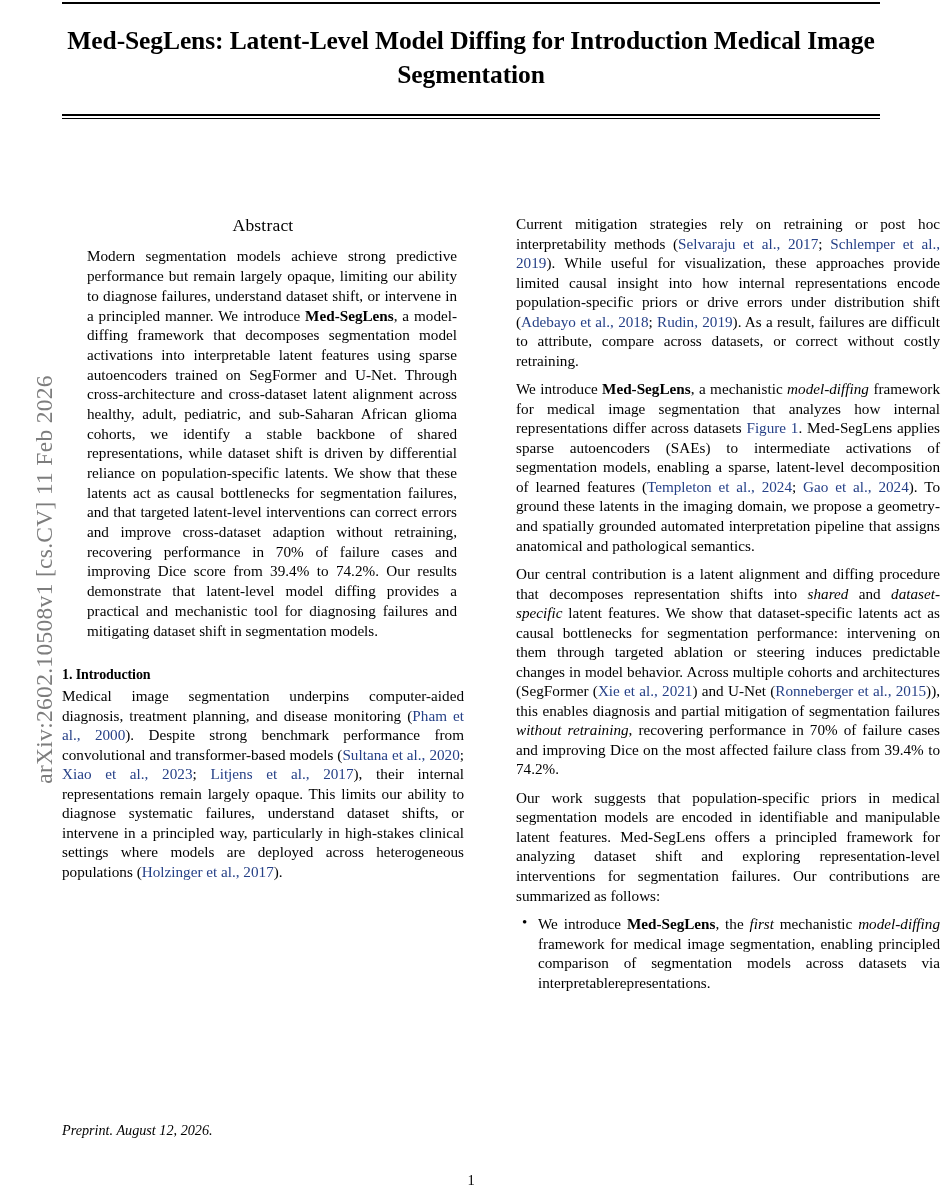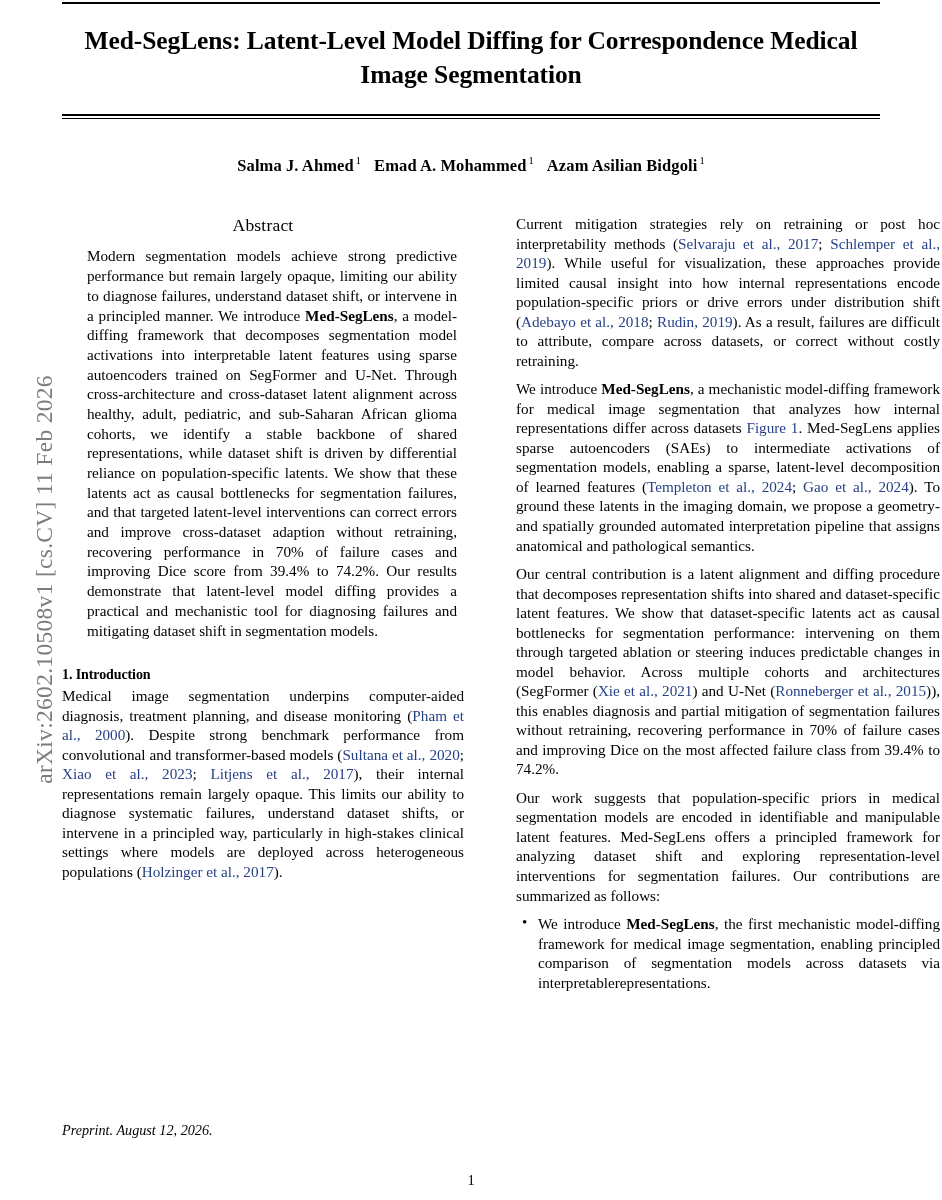--- a/index.html
+++ b/index.html
@@ -126,21 +126,21 @@
     letter-spacing: -0.1px;
   }
   p.body-par {
     margin: 0 0 9px 0;
     text-align: justify;
     hyphens: auto;
   }
 
   .cite { color: #243f86; }
   .bold { font-weight: bold; }
-  .ital { }
+  .ital { font-style: italic; }
 
   
   #footnote-area {
     position: absolute;
     left: 62px;
     top: 1052px;
     width: 402px;
   }
   .footnote-rule {
     width: 122px;
@@ -202,27 +202,24 @@
 </head>
 <body>
 
 <div id="page">
 
   <div class="rule-top"></div>
 
   <div id="arxiv-stamp">arXiv:2602.10508v1  [cs.CV]  11 Feb 2026</div>
 
   <div id="title-block">
-    <h1 id="paper-title">Med-SegLens: Latent-Level Model Diffing for Correspondence Medical Image Segmentation</h1>
+    <h1 id="paper-title">Med-SegLens: Latent-Level Model Diffing for Introduction Medical Image Segmentation</h1>
   </div>
   <div class="rule-under-title"></div>
 
-  <div id="authors-line">
-    <span><span>Salma J. Ahmed</span><sup class="aff">1</sup></span><span class="sep"></span><span><span>Emad A. Mohammed</span><sup class="aff">1</sup></span><span class="sep"></span><span><span>Azam Asilian Bidgoli</span><sup class="aff">1</sup></span>
-  </div>
 
   <div class="col" id="col-left">
 
     <div class="abstract-head">Abstract</div>
 
     <div id="abstract-body"><span>Modern segmentation models achieve strong predictive performance but remain largely opaque, limiting our ability to diagnose failures, understand dataset shift, or intervene in a principled manner. We introduce </span><span class="bold">Med-SegLens</span><span>, a model-diffing framework that decomposes segmentation model activations into interpretable latent features using sparse autoencoders trained on SegFormer and U-Net. Through cross-architecture and cross-dataset latent alignment across healthy, adult, pediatric, and sub-Saharan African glioma cohorts, we identify a stable backbone of shared representations, while dataset shift is driven by differential reliance on population-specific latents. We show that these latents act as causal bottlenecks for segmentation failures, and that targeted latent-level interventions can correct errors and improve cross-dataset adaption without retraining, recovering performance in 70% of failure cases and improving Dice score from 39.4% to 74.2%. Our results demonstrate that latent-level model diffing provides a practical and mechanistic tool for diagnosing failures and mitigating dataset shift in segmentation models.</span></div>
 
     <h2 class="section-head">1. Introduction</h2>
 
     <p class="body-par"><span>Medical image segmentation underpins computer-aided diagnosis, treatment planning, and disease monitoring (</span><span class="cite">Pham et al., 2000</span><span>). Despite strong benchmark performance from convolutional and transformer-based models (</span><span class="cite">Sultana et al., 2020</span><span>; </span><span class="cite">Xiao et al., 2023</span><span>; </span><span class="cite">Litjens et al., 2017</span><span>), their internal representations remain largely opaque. This limits our ability to diagnose systematic failures, understand dataset shifts, or intervene in a principled way, particularly in high-stakes clinical settings where models are deployed across heterogeneous populations (</span><span class="cite">Holzinger et al., 2017</span><span>).</span></p>

